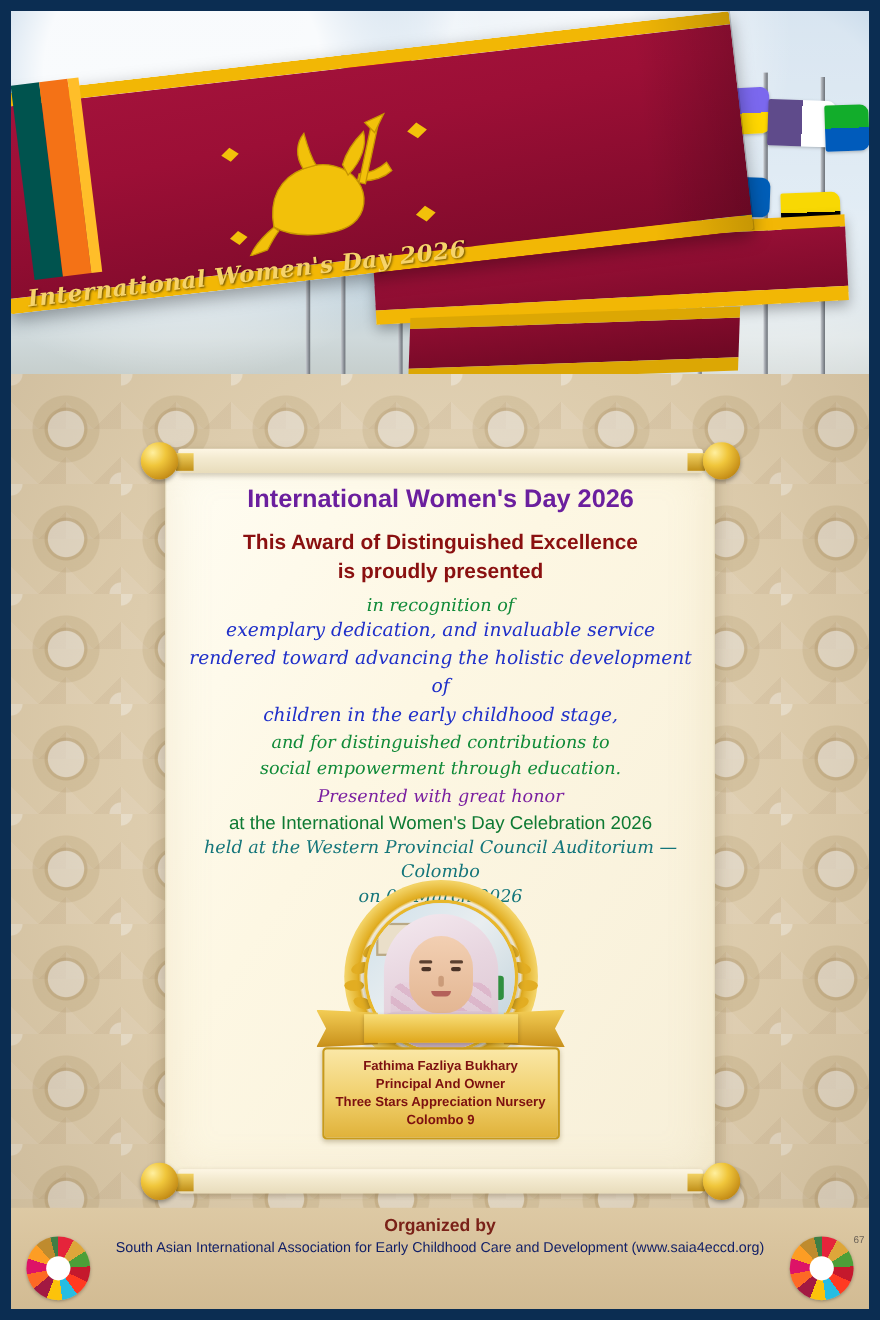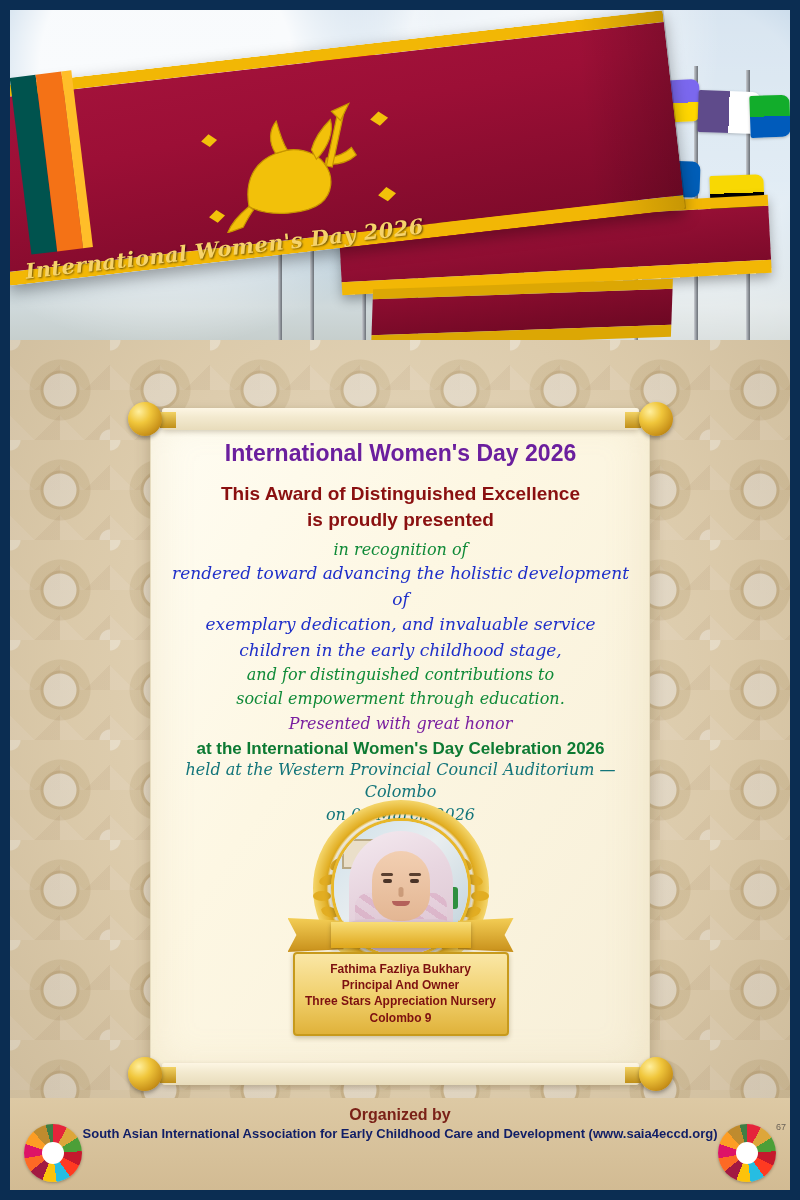--- a/index.html
+++ b/index.html
@@ -208,21 +208,21 @@
     font-family: "DejaVu Serif", serif;
     font-style: italic; font-size: 16px; color: #0f8a38;
     line-height: 1.45;
   }
   .t-italic-purple {
     font-family: "DejaVu Serif", serif;
     font-style: italic; font-size: 16px; color: #7a1fa0;
     line-height: 1.45; margin-top: 2px;
   }
   .t-bold-green {
-    font-size: 17px; font-weight: bold; color: #0d7a33;
+    font-size: 17px; font-weight: normal; color: #0d7a33;
     margin-top: 4px;
   }
   .t-italic-teal {
     font-family: "DejaVu Serif", serif;
     font-style: italic; font-size: 16px; color: #13757a;
     line-height: 1.4;
   }
 
   
   .medal {
@@ -358,21 +358,21 @@
   
   .organizer {
     position: absolute; left: 0; bottom: 0; width: 780px; height: 92px;
     background: linear-gradient(#ddc9a4,#d2bb93);
     text-align: center;
   }
   .org-title {
     font-size: 16px; font-weight: bold; color: #7a2118; padding-top: 8px;
   }
   .org-line {
-    font-size: 13px; font-weight: bold; color: #101e66; line-height: 1.6;
+    font-size: 13px; font-weight: normal; color: #101e66; line-height: 1.6;
   }
   .logo {
     position: absolute; bottom: 8px; width: 58px; height: 58px; border-radius: 50%;
     background:
       conic-gradient(#e5243b 0 8%, #dda63a 8% 16%, #4c9f38 16% 24%, #c5192d 24% 32%,
                      #ff3a21 32% 40%, #26bde2 40% 48%, #fcc30b 48% 56%, #a21942 56% 64%,
                      #fd6925 64% 72%, #dd1367 72% 80%, #fd9d24 80% 88%, #bf8b2e 88% 96%,
                      #3f7e44 96% 100%);
     box-shadow: 0 1px 3px rgba(0,0,0,0.3);
   }
@@ -489,22 +489,22 @@
           <div class="neck"></div>
             <div class="ball"></div>
         </div>
       </div>
 
       <div class="cert-body">
         <div class="t-title">International Women's Day 2026</div>
         <div class="t-award">This Award of Distinguished Excellence</div>
         <div class="t-award">is proudly presented</div>
         <div class="t-italic-green">in recognition of</div>
+        <div class="t-italic-blue">exemplary dedication, and invaluable service</div>
         <div class="t-italic-blue">rendered toward advancing the holistic development of</div>
-        <div class="t-italic-blue">exemplary dedication, and invaluable service</div>
         <div class="t-italic-blue">children in the early childhood stage,</div>
         <div class="t-italic-green2">and for distinguished contributions to</div>
         <div class="t-italic-green2">social empowerment through education.</div>
         <div class="t-italic-purple">Presented with great honor</div>
         <div class="t-bold-green">at the International Women's Day Celebration 2026</div>
         <div class="t-italic-teal">held at the Western Provincial Council Auditorium — Colombo</div>
         <div class="t-italic-teal">on 08 March 2026</div>
       </div>
 
       <div class="medal">

